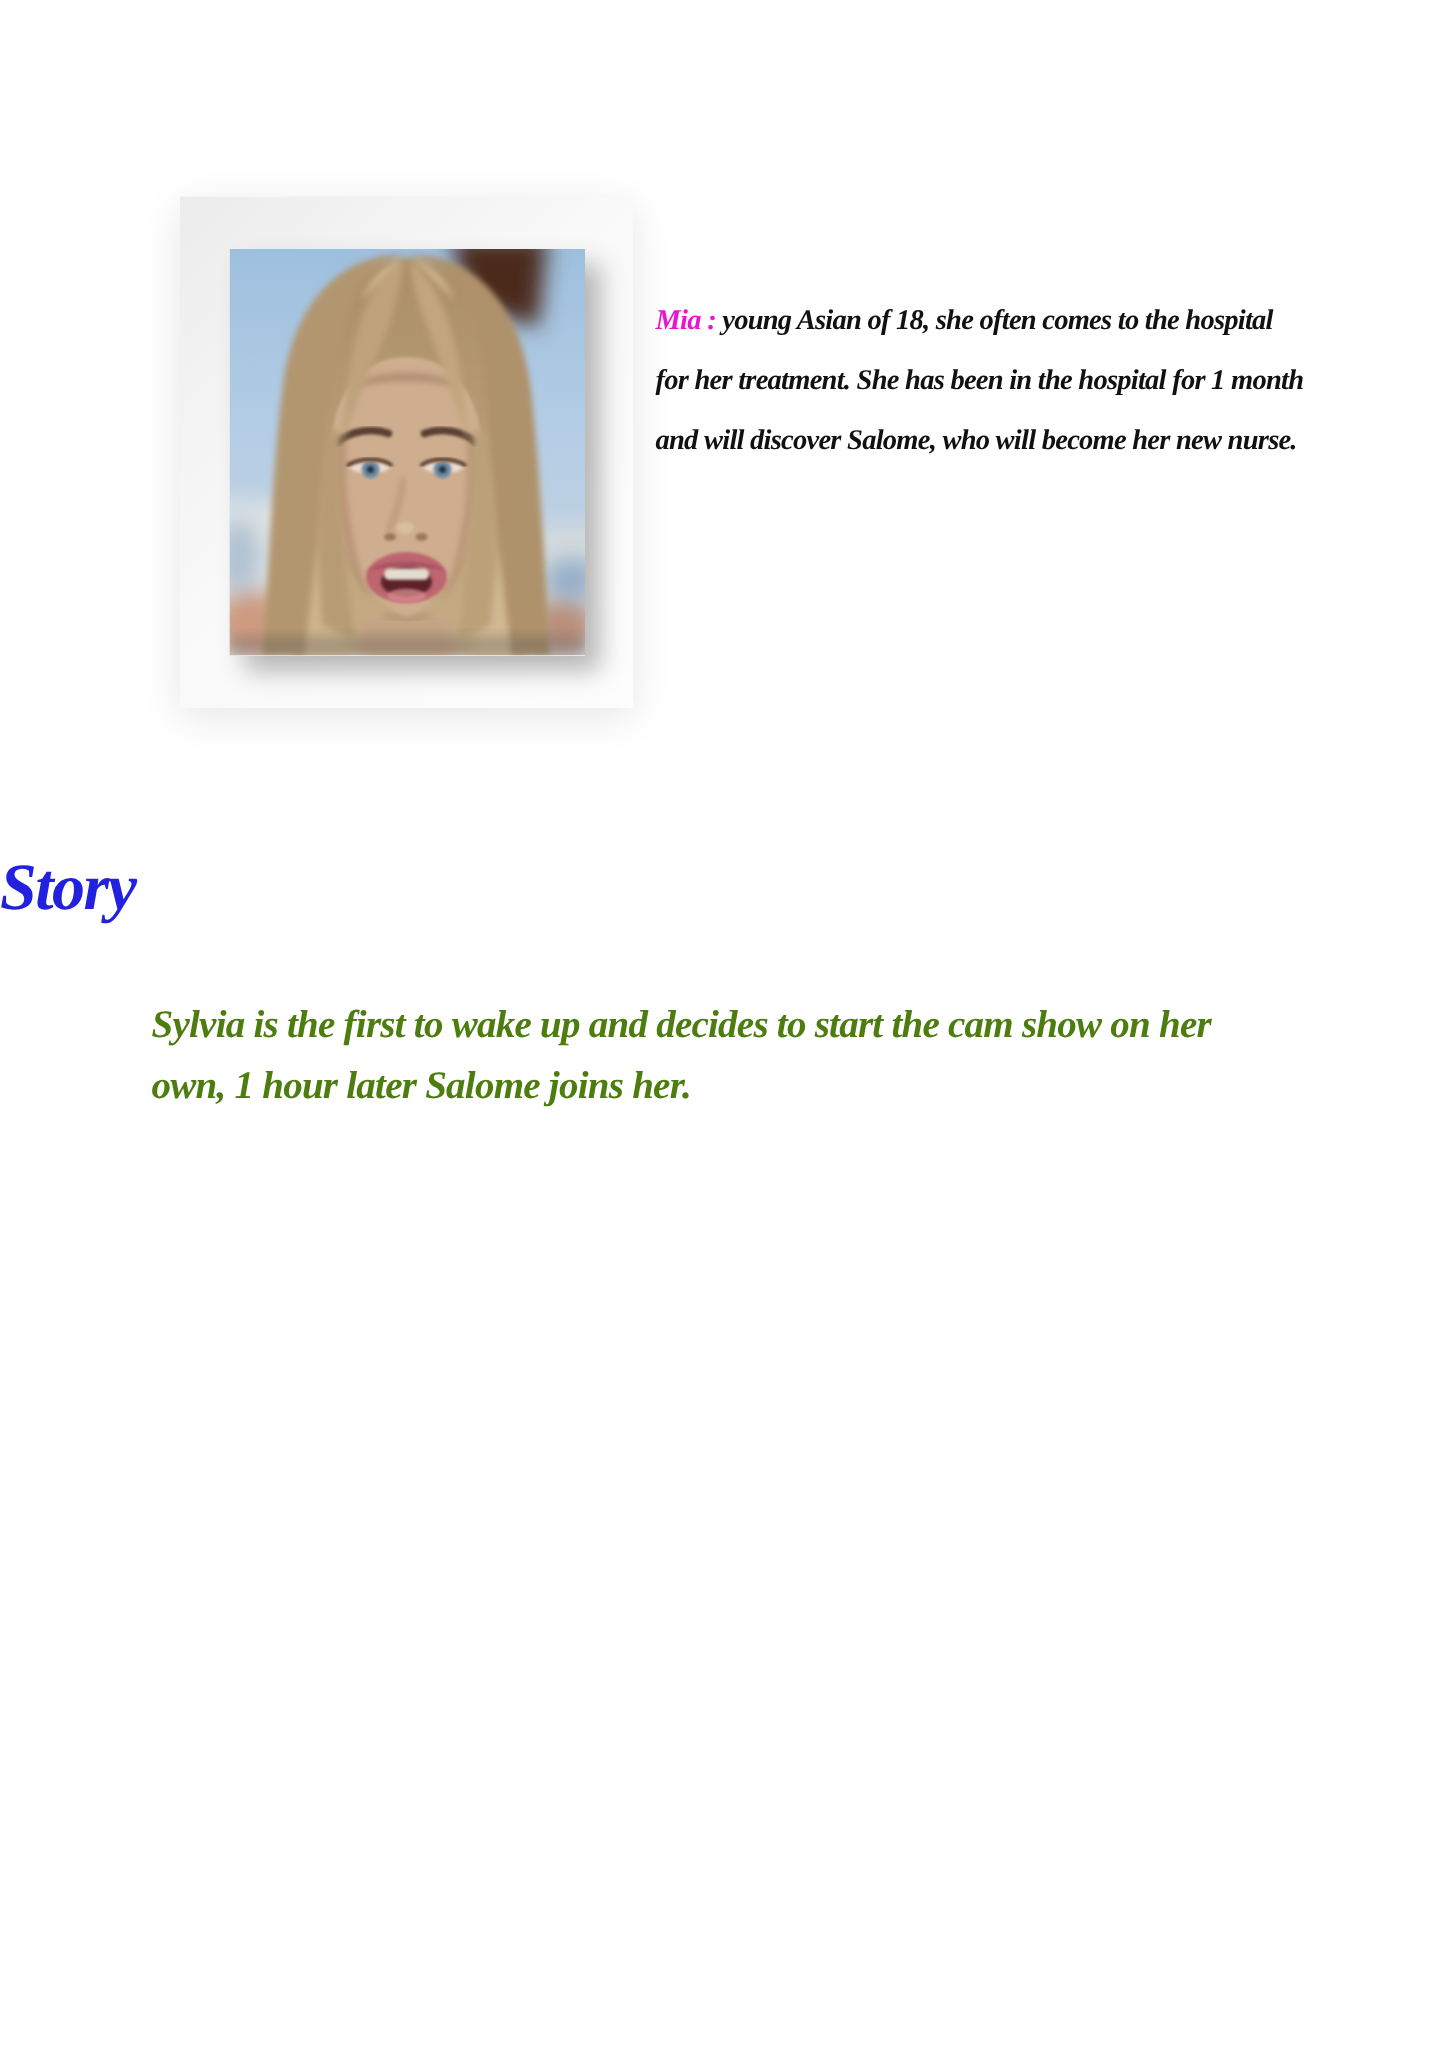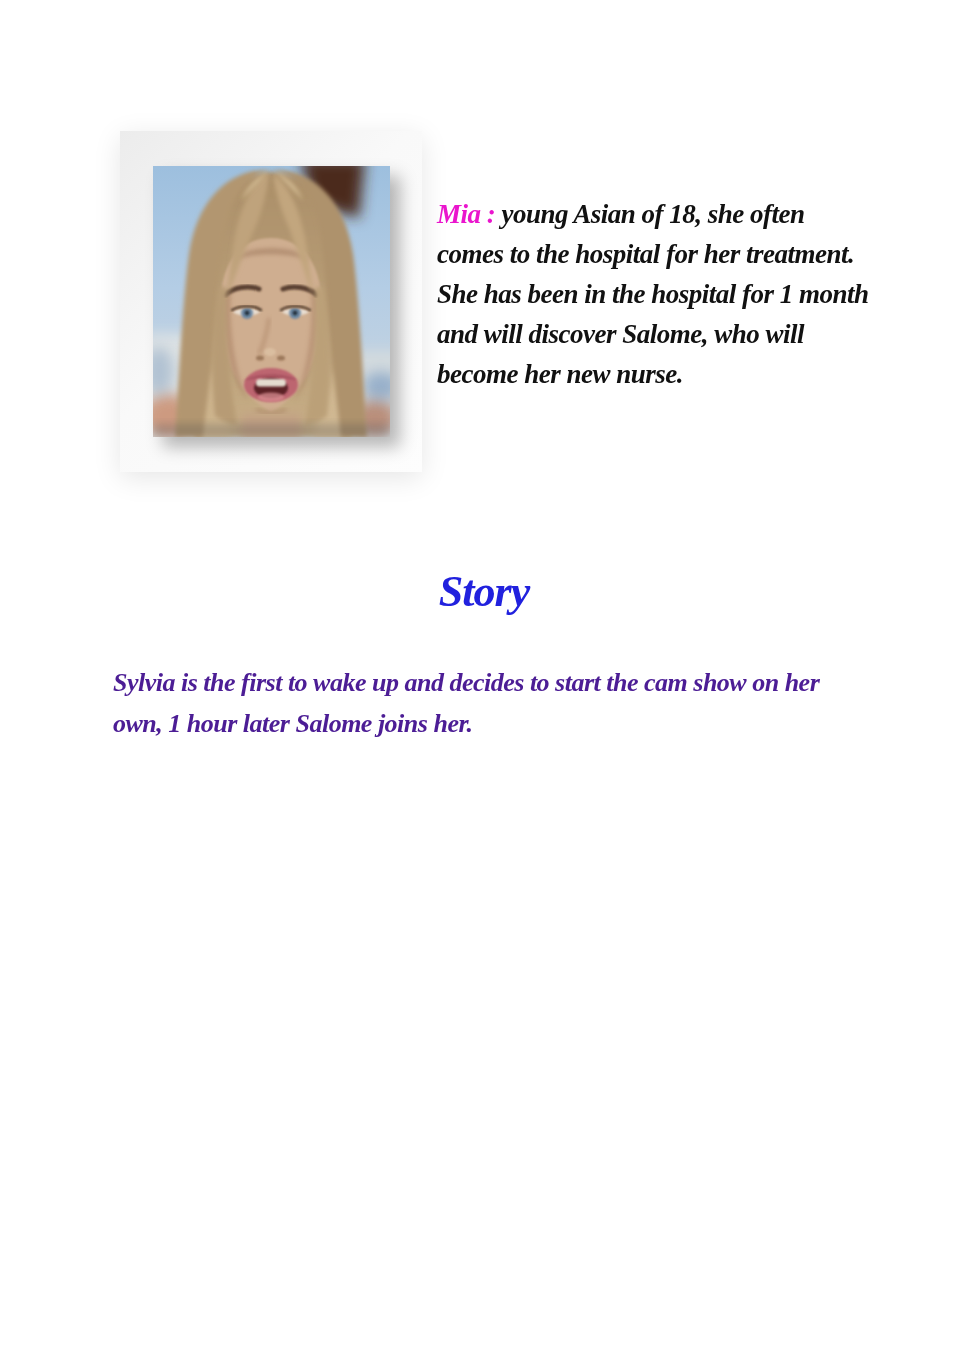--- a/index.html
+++ b/index.html
@@ -29,49 +29,48 @@
     overflow: hidden;
   }
   .photo svg { display: block; width: 237px; height: 271px; }
   .char-text {
     position: absolute;
     left: 437px; top: 194px;
     width: 432px;
     font-family: cursive;
     font-style: italic;
     font-weight: 700;
-    font-size: 27px;
+    font-size: 19px;
     line-height: 40px;
     color: #111111;
     letter-spacing: -0.5px;
   }
   .char-name { color: #ea15cd; }
   
   .story-heading {
     position: absolute;
     left: 0; top: 566px;
     width: 100%;
-    text-align: center;
     font-family: cursive;
     font-style: italic;
     font-weight: 700;
     font-size: 44px;
     color: #2121de;
     letter-spacing: -1px;
   }
   .story-body {
     position: absolute;
-    left: 113px; top: 662px;
+    left: 101px; top: 662px;
     width: 716px;
     font-family: cursive;
     font-style: italic;
     font-weight: 700;
     font-size: 26px;
     line-height: 41px;
-    color: #4c1d95;
+    color: #4d7c0f;
     letter-spacing: -0.5px;
   }
   .story-body p { margin: 0; }
 </style>
 </head>
 <body>
 
 <div class="page">
 
   <div class="photo-frame">

